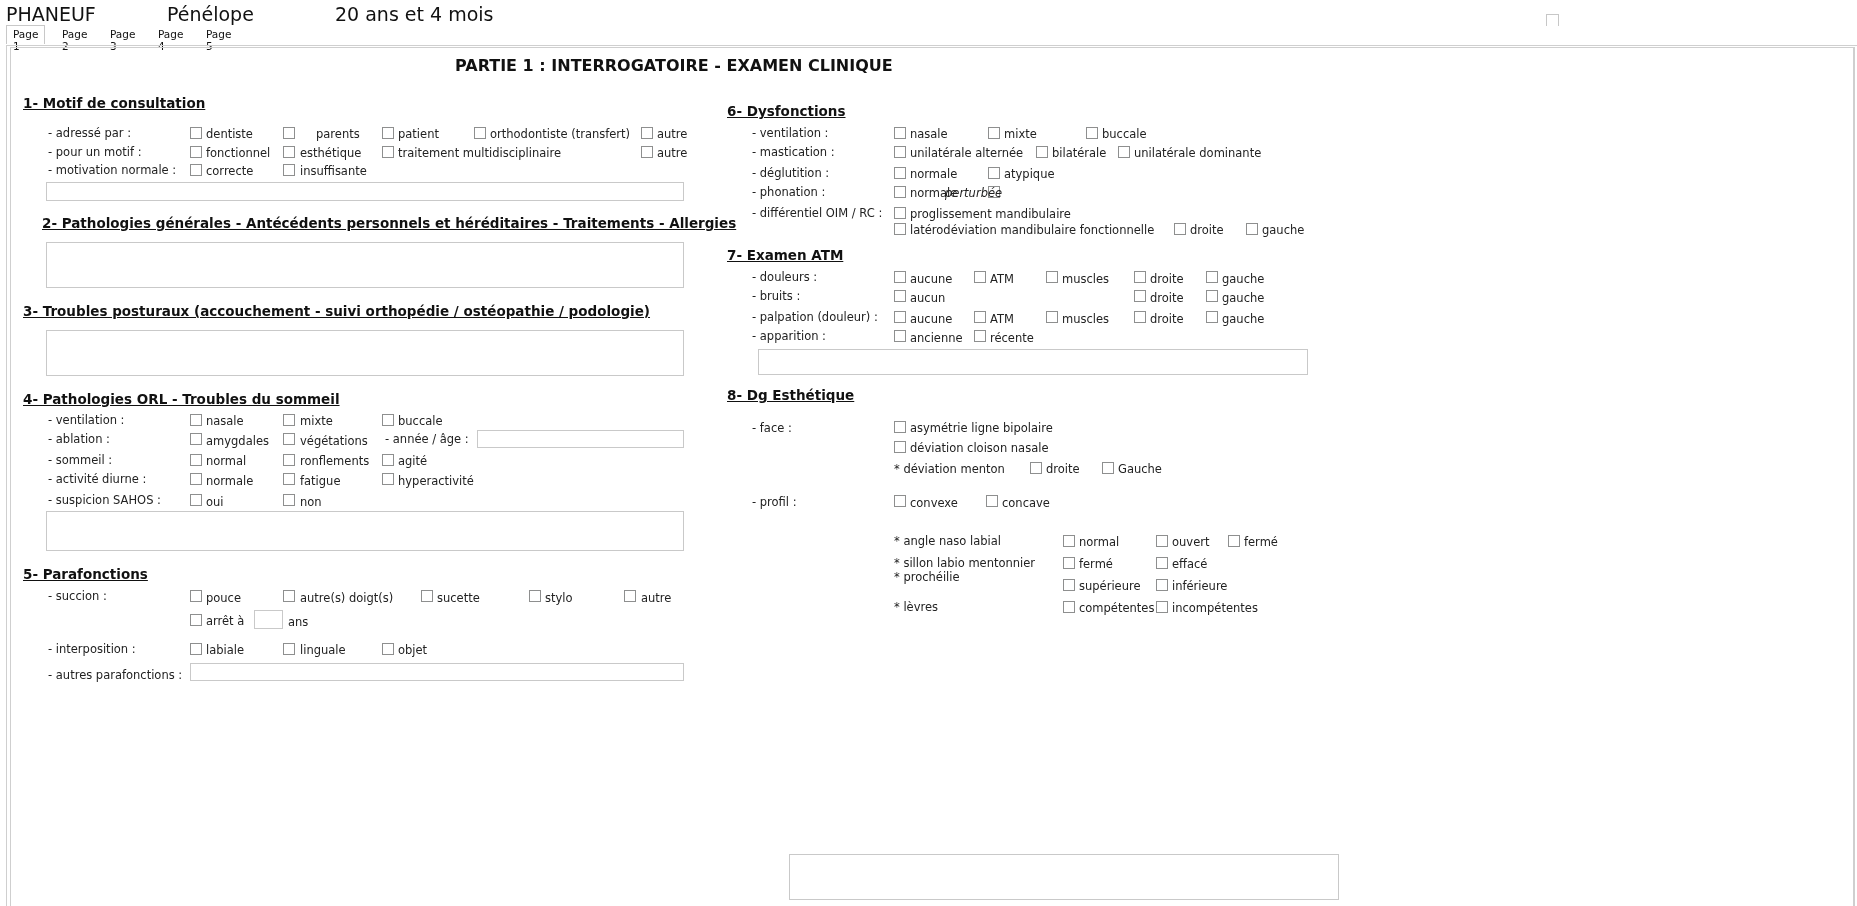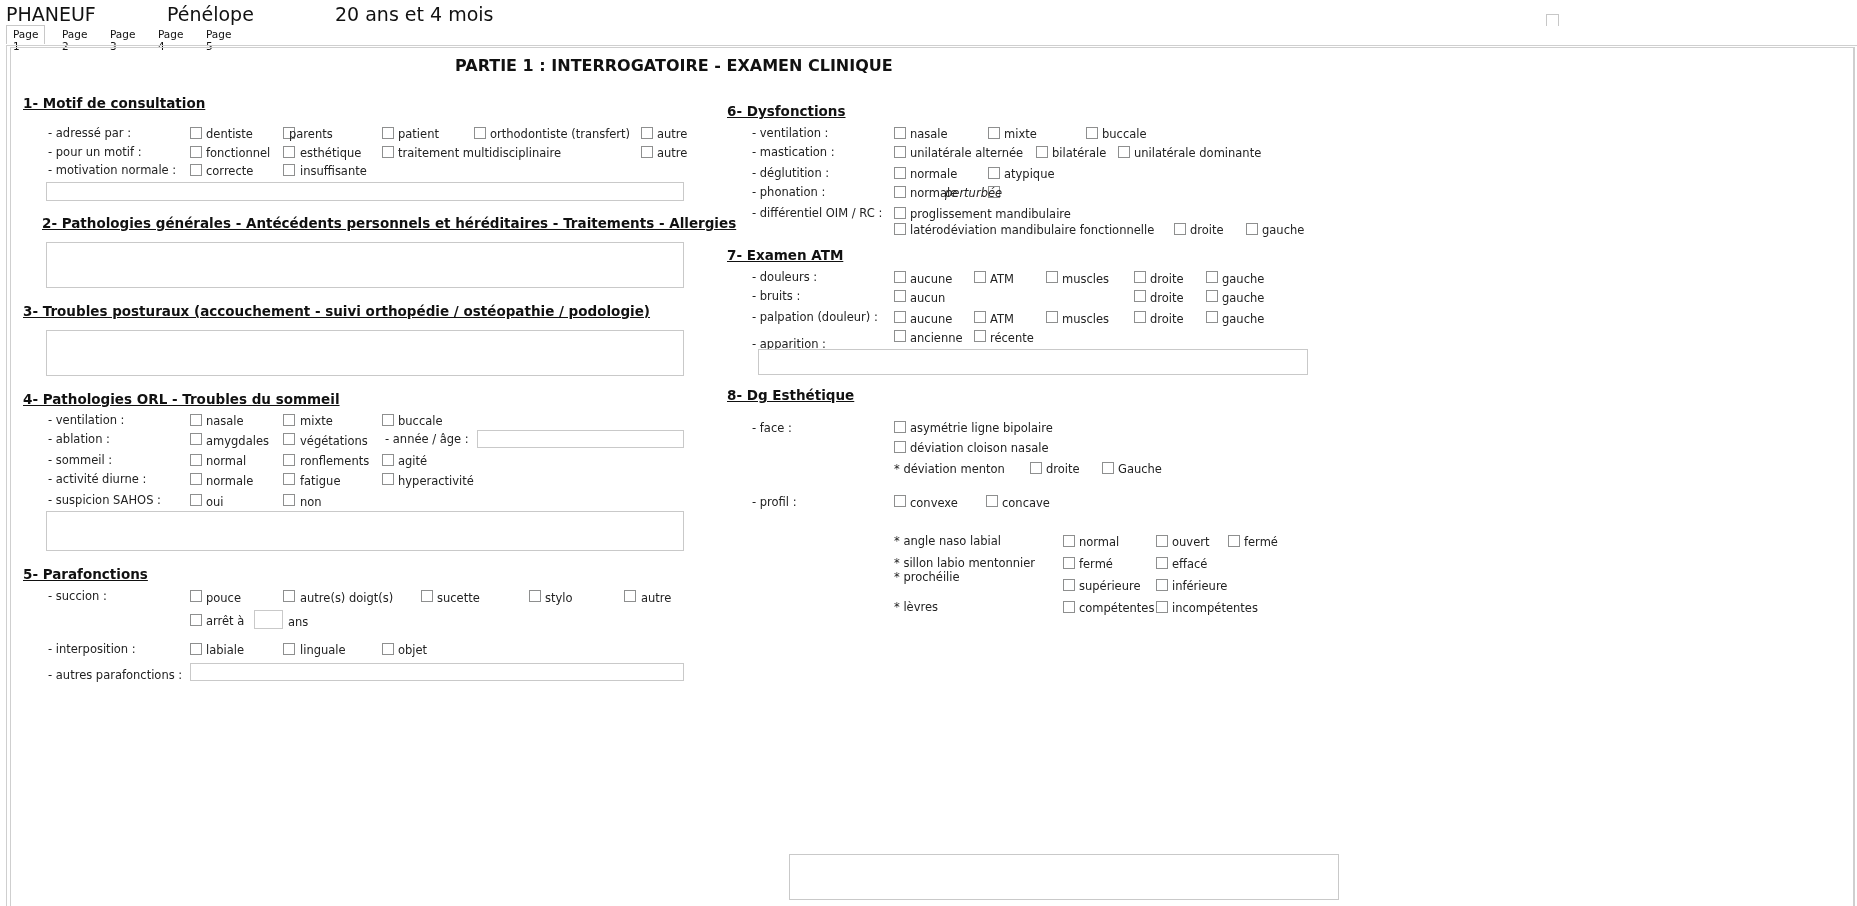--- a/index.html
+++ b/index.html
@@ -40,21 +40,21 @@
 <div class="outerline"></div>
 <div class="frame"></div>
 
 <div class="abs title" style="left:455px; top:56px;">PARTIE 1 : INTERROGATOIRE - EXAMEN CLINIQUE</div>
 
 <div class="abs sec" style="left:23px; top:95px;">1- Motif de consultation</div>
 <div class="abs lbl" style="left:48px; top:126px;">- adressé par :</div>
 <div class="cb" style="left:190px; top:127px;"></div>
 <div class="abs opt" style="left:206px; top:127px;">dentiste</div>
 <div class="cb" style="left:283px; top:127px;"></div>
-<div class="abs opt" style="left:289px; top:127px;text-align:center;">parents</div>
+<div class="abs opt" style="left:316px; top:127px;text-align:center;">parents</div>
 <div class="cb" style="left:382px; top:127px;"></div>
 <div class="abs opt" style="left:398px; top:127px;">patient</div>
 <div class="cb" style="left:474px; top:127px;"></div>
 <div class="abs opt" style="left:490px; top:127px;">orthodontiste (transfert)</div>
 <div class="cb" style="left:641px; top:127px;"></div>
 <div class="abs opt" style="left:657px; top:127px;">autre</div>
 
 <div class="abs lbl" style="left:48px; top:145px;">- pour un motif :</div>
 <div class="cb" style="left:190px; top:146px;"></div>
 <div class="abs opt" style="left:206px; top:146px;">fonctionnel</div>
@@ -212,21 +212,21 @@
 <div class="abs opt" style="left:910px; top:312px;">aucune</div>
 <div class="cb" style="left:974px; top:311px;"></div>
 <div class="abs opt" style="left:990px; top:312px;">ATM</div>
 <div class="cb" style="left:1046px; top:311px;"></div>
 <div class="abs opt" style="left:1062px; top:312px;">muscles</div>
 <div class="cb" style="left:1134px; top:311px;"></div>
 <div class="abs opt" style="left:1150px; top:312px;">droite</div>
 <div class="cb" style="left:1206px; top:311px;"></div>
 <div class="abs opt" style="left:1222px; top:312px;">gauche</div>
 
-<div class="abs lbl" style="left:752px; top:329px;margin-top:8px;">- apparition :</div>
+<div class="abs lbl" style="left:752px; top:329px;">- apparition :</div>
 <div class="cb" style="left:894px; top:330px;"></div>
 <div class="abs opt" style="left:910px; top:331px;">ancienne</div>
 <div class="cb" style="left:974px; top:330px;"></div>
 <div class="abs opt" style="left:990px; top:331px;">récente</div>
 <div class="box" style="left:758px; top:349px; width:550px; height:26px;"></div>
 
 <div class="abs sec" style="left:727px; top:387px;">8- Dg Esthétique</div>
 <div class="abs lbl" style="left:752px; top:421px;">- face :</div>
 <div class="cb" style="left:894px; top:421px;"></div>
 <div class="abs opt" style="left:910px; top:421px;">asymétrie ligne bipolaire</div>

